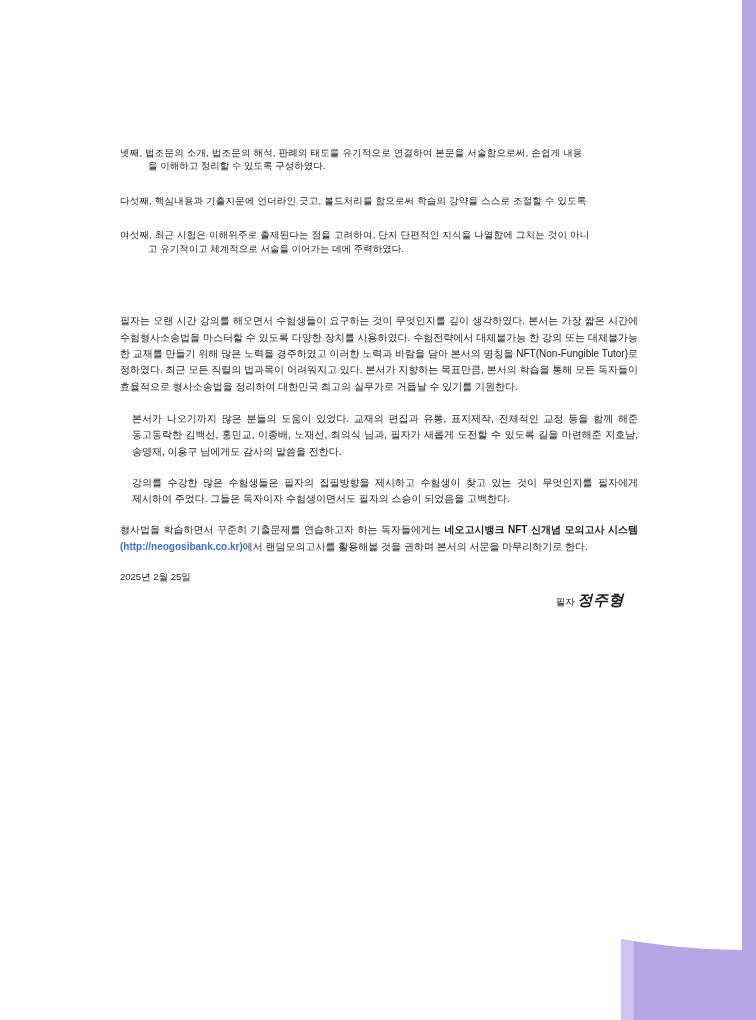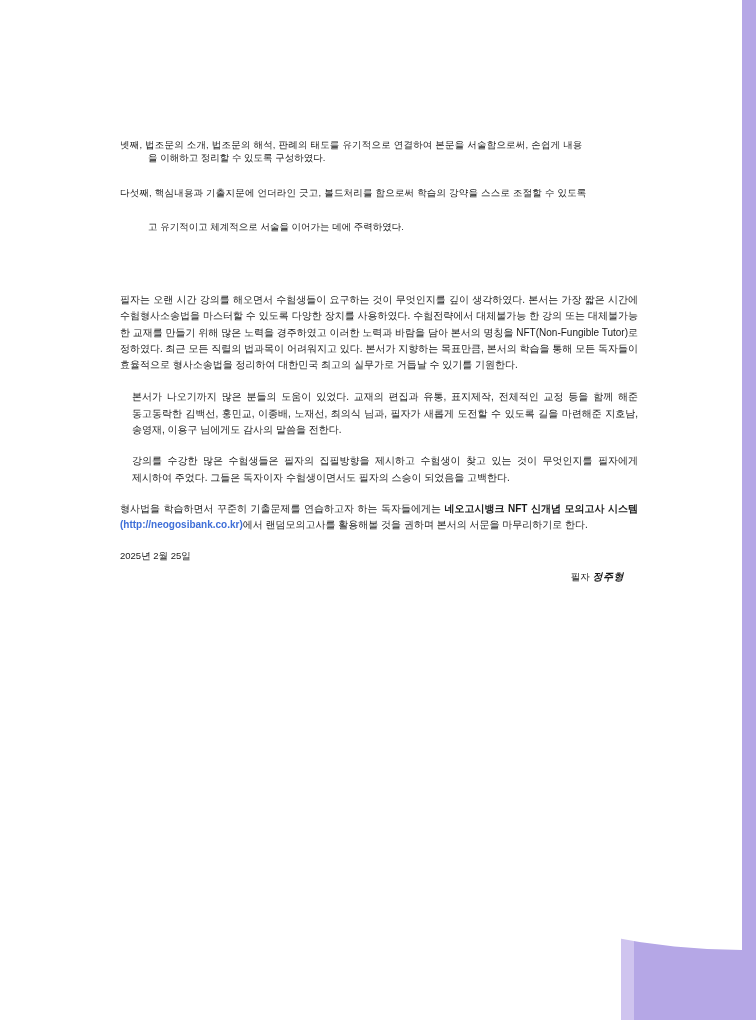--- a/index.html
+++ b/index.html
@@ -47,21 +47,21 @@
   .content {
     position: absolute;
     left: 0;
     top: 0;
     width: 756px;
     height: 1020px;
   }
   .body-area {
     position: absolute;
     left: 120px;
-    top: 138px;
+    top: 146px;
     width: 518px;
   }
   
   .num-para {
     font-size: 9.5px;
     line-height: 1.42;
     color: #1a1a1a;
     margin-bottom: 21px;
     text-align: justify;
     text-justify: inter-ideograph;
@@ -103,21 +103,21 @@
     font-size: 9.5px;
     color: #1a1a1a;
     text-align: right;
     margin-top: 7px;
     padding-right: 14px;
   }
   .sign-name .hand {
     font-family: "DejaVu Serif", serif;
     font-weight: bold;
     font-style: italic;
-    font-size: 10px;
+    font-size: 15px;
     letter-spacing: 0.5px;
   }
 </style>
 </head>
 <body>
 
 <div class="page">
 
   <div class="deco-light-band"></div>
   <div class="deco-purple-right"></div>
@@ -129,20 +129,21 @@
       <div class="num-para">
         <span class="lead">넷째, 법조문의 소개, 법조문의 해석, 판례의 태도를 유기적으로 연결하여 본문을 서술함으로써, 손쉽게 내용</span>
         <span class="indent-line">을 이해하고 정리할 수 있도록 구성하였다.</span>
       </div>
 
       <div class="num-para">
         <span class="lead">다섯째, 핵심내용과 기출지문에 언더라인 긋고, 볼드처리를 함으로써 학습의 강약을 스스로 조절할 수 있도록</span>
       </div>
 
       <div class="num-para">
+        <span class="lead">여섯째, 최근 시험은 이해위주로 출제된다는 점을 고려하여, 단지 단편적인 지식을 나열함에 그치는 것이 아니</span>
         <span class="indent-line">고 유기적이고 체계적으로 서술을 이어가는 데에 주력하였다.</span>
       </div>
 
       <div class="spacer-big"></div>
 
       <p class="para">필자는 오랜 시간 강의를 해오면서 수험생들이 요구하는 것이 무엇인지를 깊이 생각하였다. 본서는 가장 짧은 시간에 수험형사소송법을 마스터할 수 있도록 다양한 장치를 사용하였다. 수험전략에서 대체불가능 한 강의 또는 대체불가능 한 교재를 만들기 위해 많은 노력을 경주하였고 이러한 노력과 바람을 담아 본서의 명칭을 NFT(Non-Fungible Tutor)로 정하였다. 최근 모든 직렬의 법과목이 어려워지고 있다. 본서가 지향하는 목표만큼, 본서의 학습을 통해 모든 독자들이 효율적으로 형사소송법을 정리하여 대한민국 최고의 실무가로 거듭날 수 있기를 기원한다.</p>
       <p class="para tight">본서가 나오기까지 많은 분들의 도움이 있었다. 교재의 편집과 유통, 표지제작, 전체적인 교정 등을 함께 해준 동고동락한 김백선, 홍민교, 이종배, 노재선, 최의식 님과, 필자가 새롭게 도전할 수 있도록 길을 마련해준 지호남, 송영재, 이용구 님에게도 감사의 말씀을 전한다.</p>
       <p class="para tight">강의를 수강한 많은 수험생들은 필자의 집필방향을 제시하고 수험생이 찾고 있는 것이 무엇인지를 필자에게 제시하여 주었다. 그들은 독자이자 수험생이면서도 필자의 스승이 되었음을 고백한다.</p>
 
       <p class="para"><span>형사법을 학습하면서 꾸준히 기출문제를 연습하고자 하는 독자들에게는 </span><span class="bold-strong">네오고시뱅크 NFT 신개념 모의고사 시스템</span><span class="link-text">(http://neogosibank.co.kr)</span><span>에서 랜덤모의고사를 활용해볼 것을 권하며 본서의 서문을 마무리하기로 한다.</span></p>

